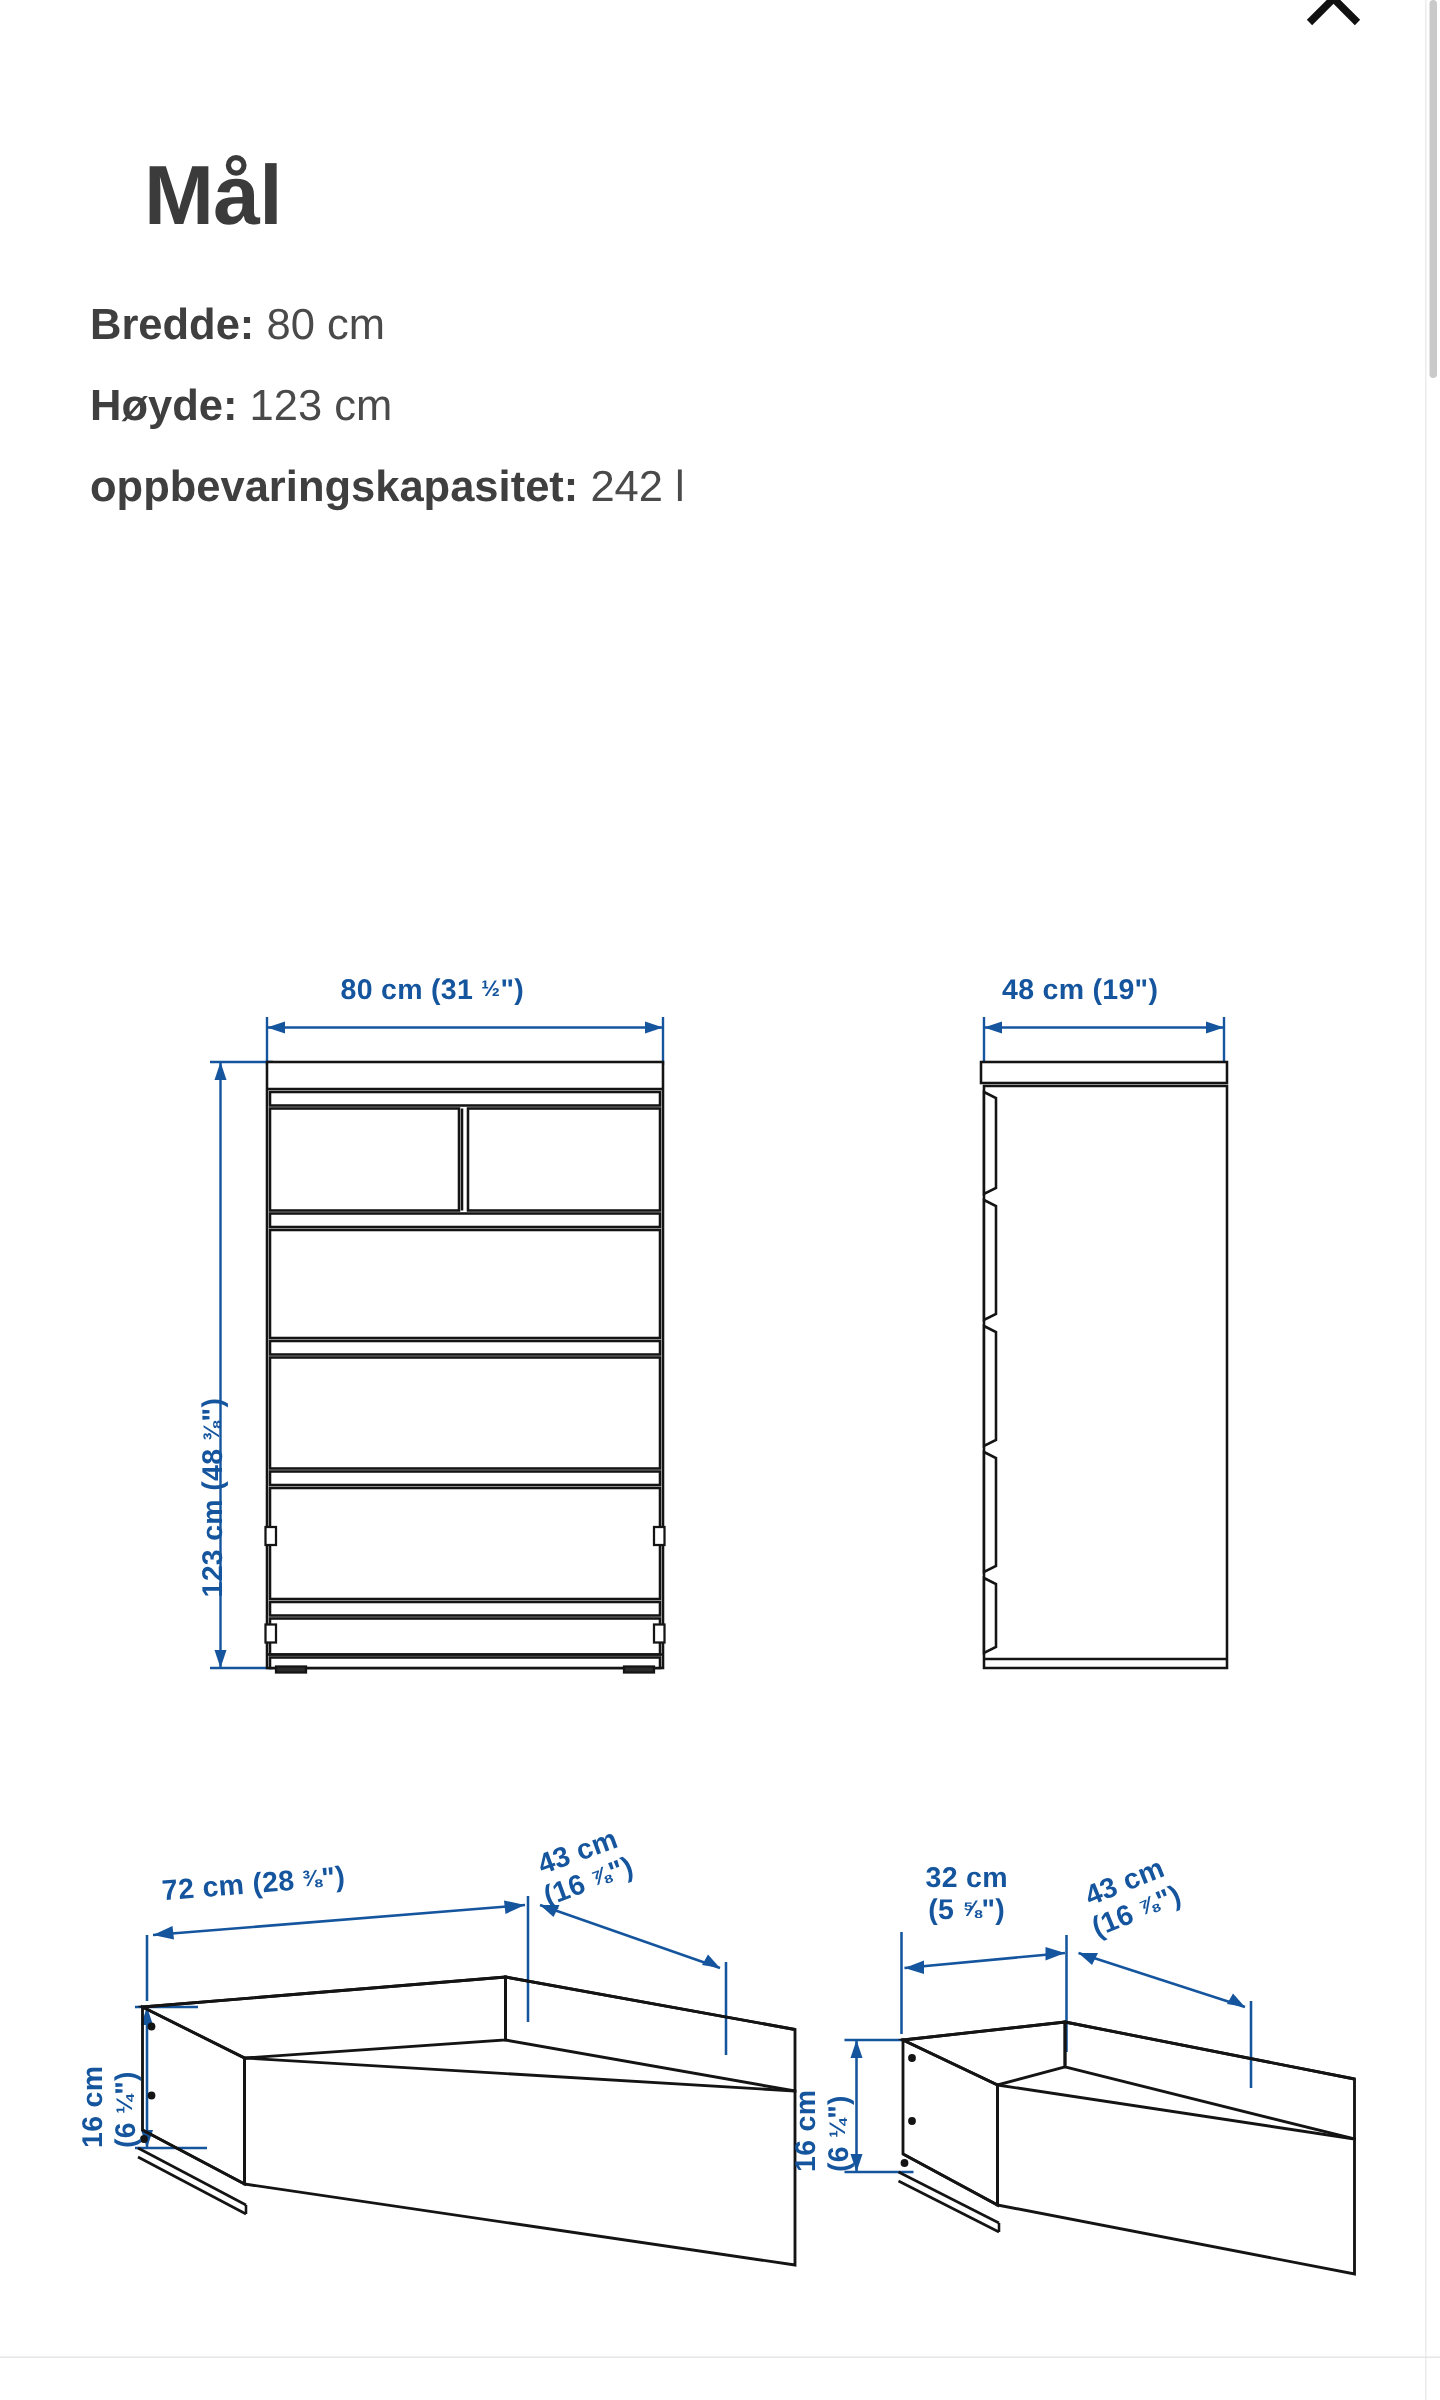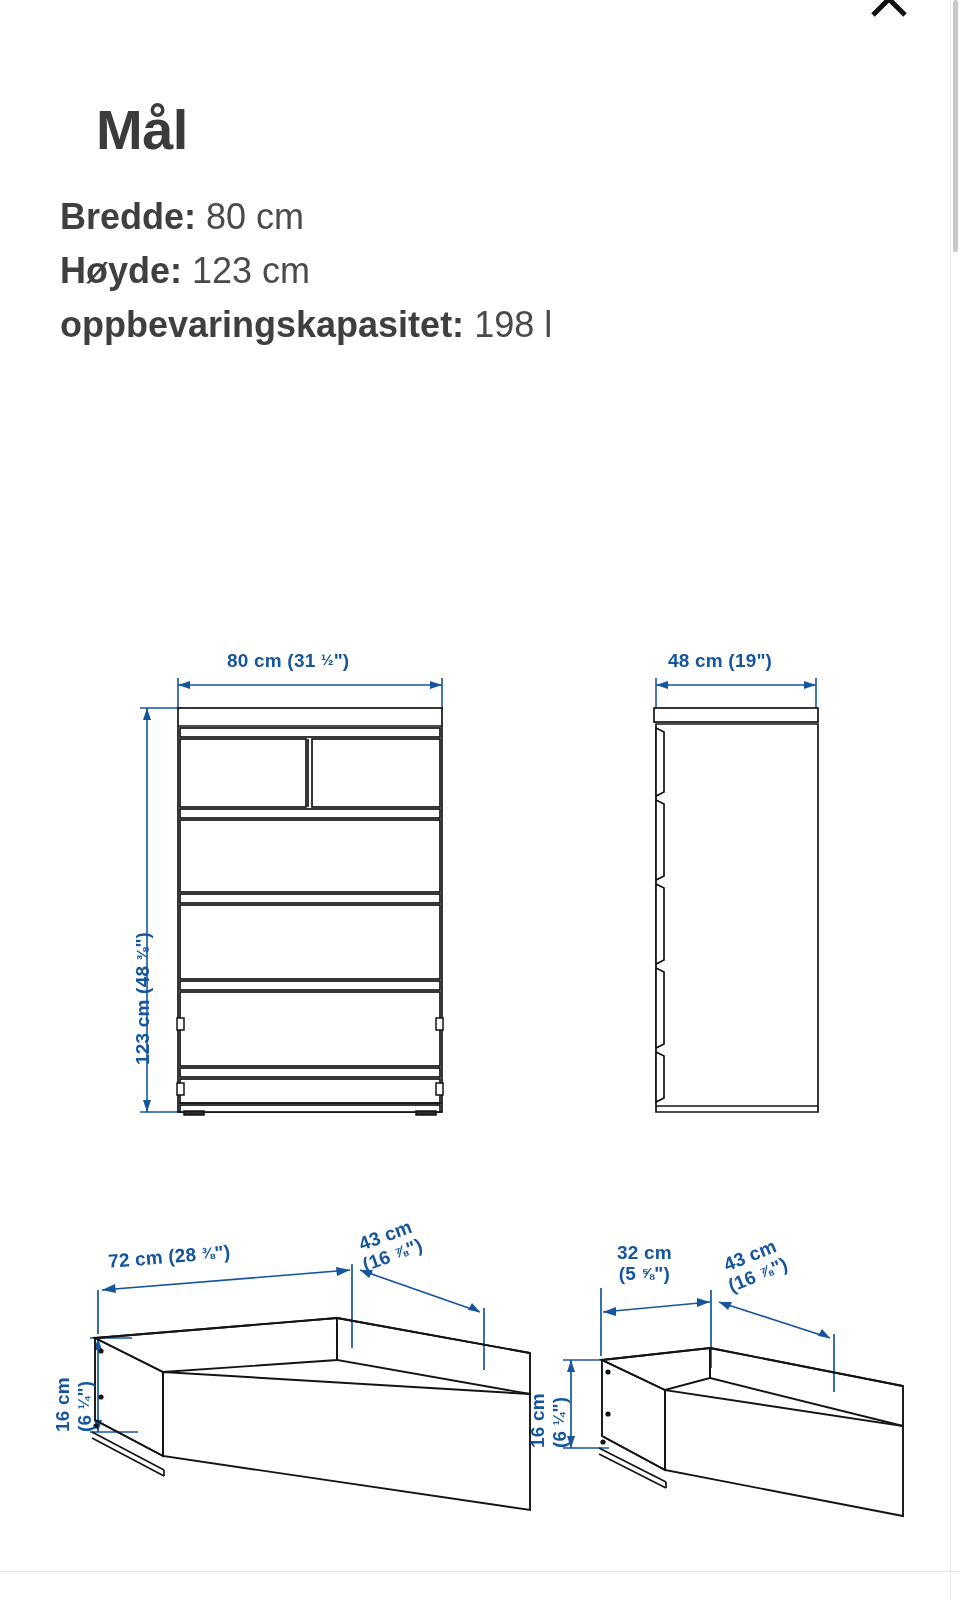--- a/index.html
+++ b/index.html
@@ -57,21 +57,21 @@
     margin-left: 36px;
   }
 
   
   #spec-list {
     position: absolute;
     left: 60px; top: 190px;
     width: 830px;
   }
   .spec-row {
-    font-size: 36px;
+    font-size: 29px;
     line-height: 54px;
     white-space: nowrap;
     color: #3f3f3f;
   }
   .spec-label { font-weight: 700; }
   .spec-value { font-weight: 400; color: #4a4a4a; }
 
   
   #drawings {
     position: absolute;
@@ -123,21 +123,21 @@
   <div class="spec-row">
     <span class="spec-label">Bredde:</span>
     <span class="spec-value">80 cm</span>
   </div>
   <div class="spec-row">
     <span class="spec-label">Høyde:</span>
     <span class="spec-value">123 cm</span>
   </div>
   <div class="spec-row">
     <span class="spec-label">oppbevaringskapasitet:</span>
-    <span class="spec-value">198 l</span>
+    <span class="spec-value">242 l</span>
   </div>
 </div>
 
 <div id="drawings">
 
   <div class="dwg" style="left:110px; top:40px; width:360px; height:500px;">
     <svg width="360" height="500" viewBox="0 0 360 500">
       <g stroke="#15559e" stroke-width="1.6" fill="none">
 
         <line x1="68" y1="45" x2="332" y2="45"></line>

